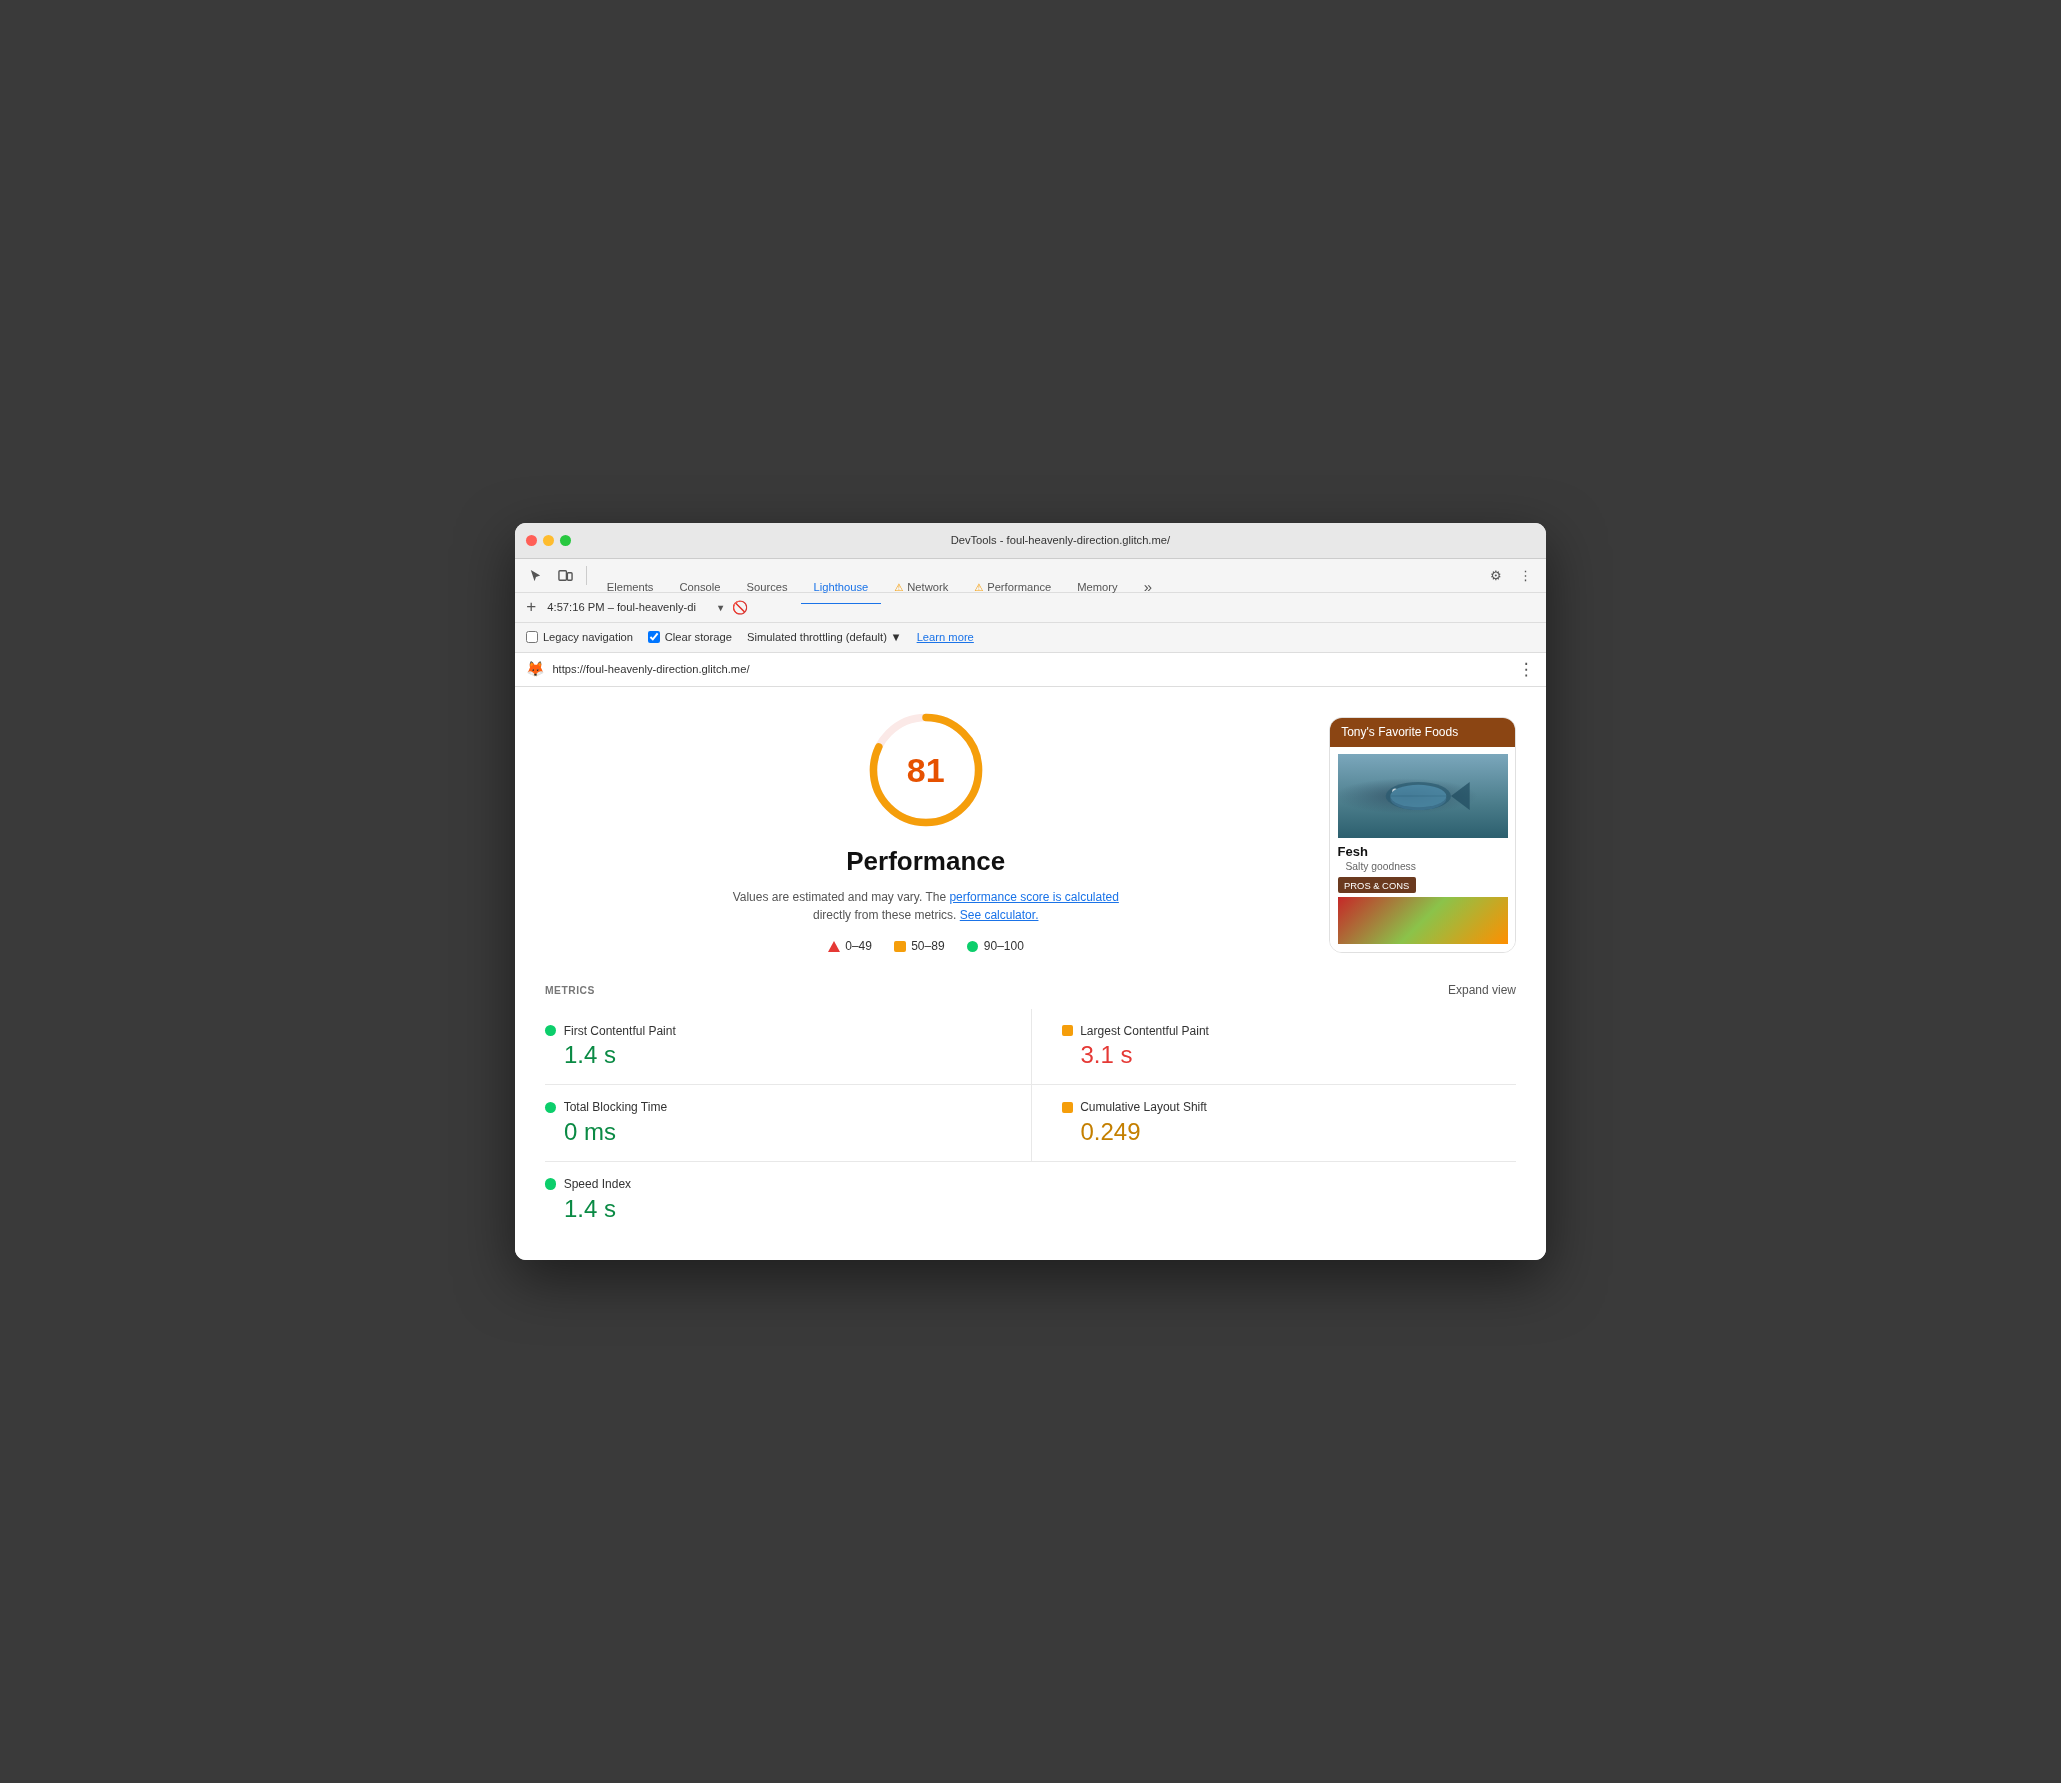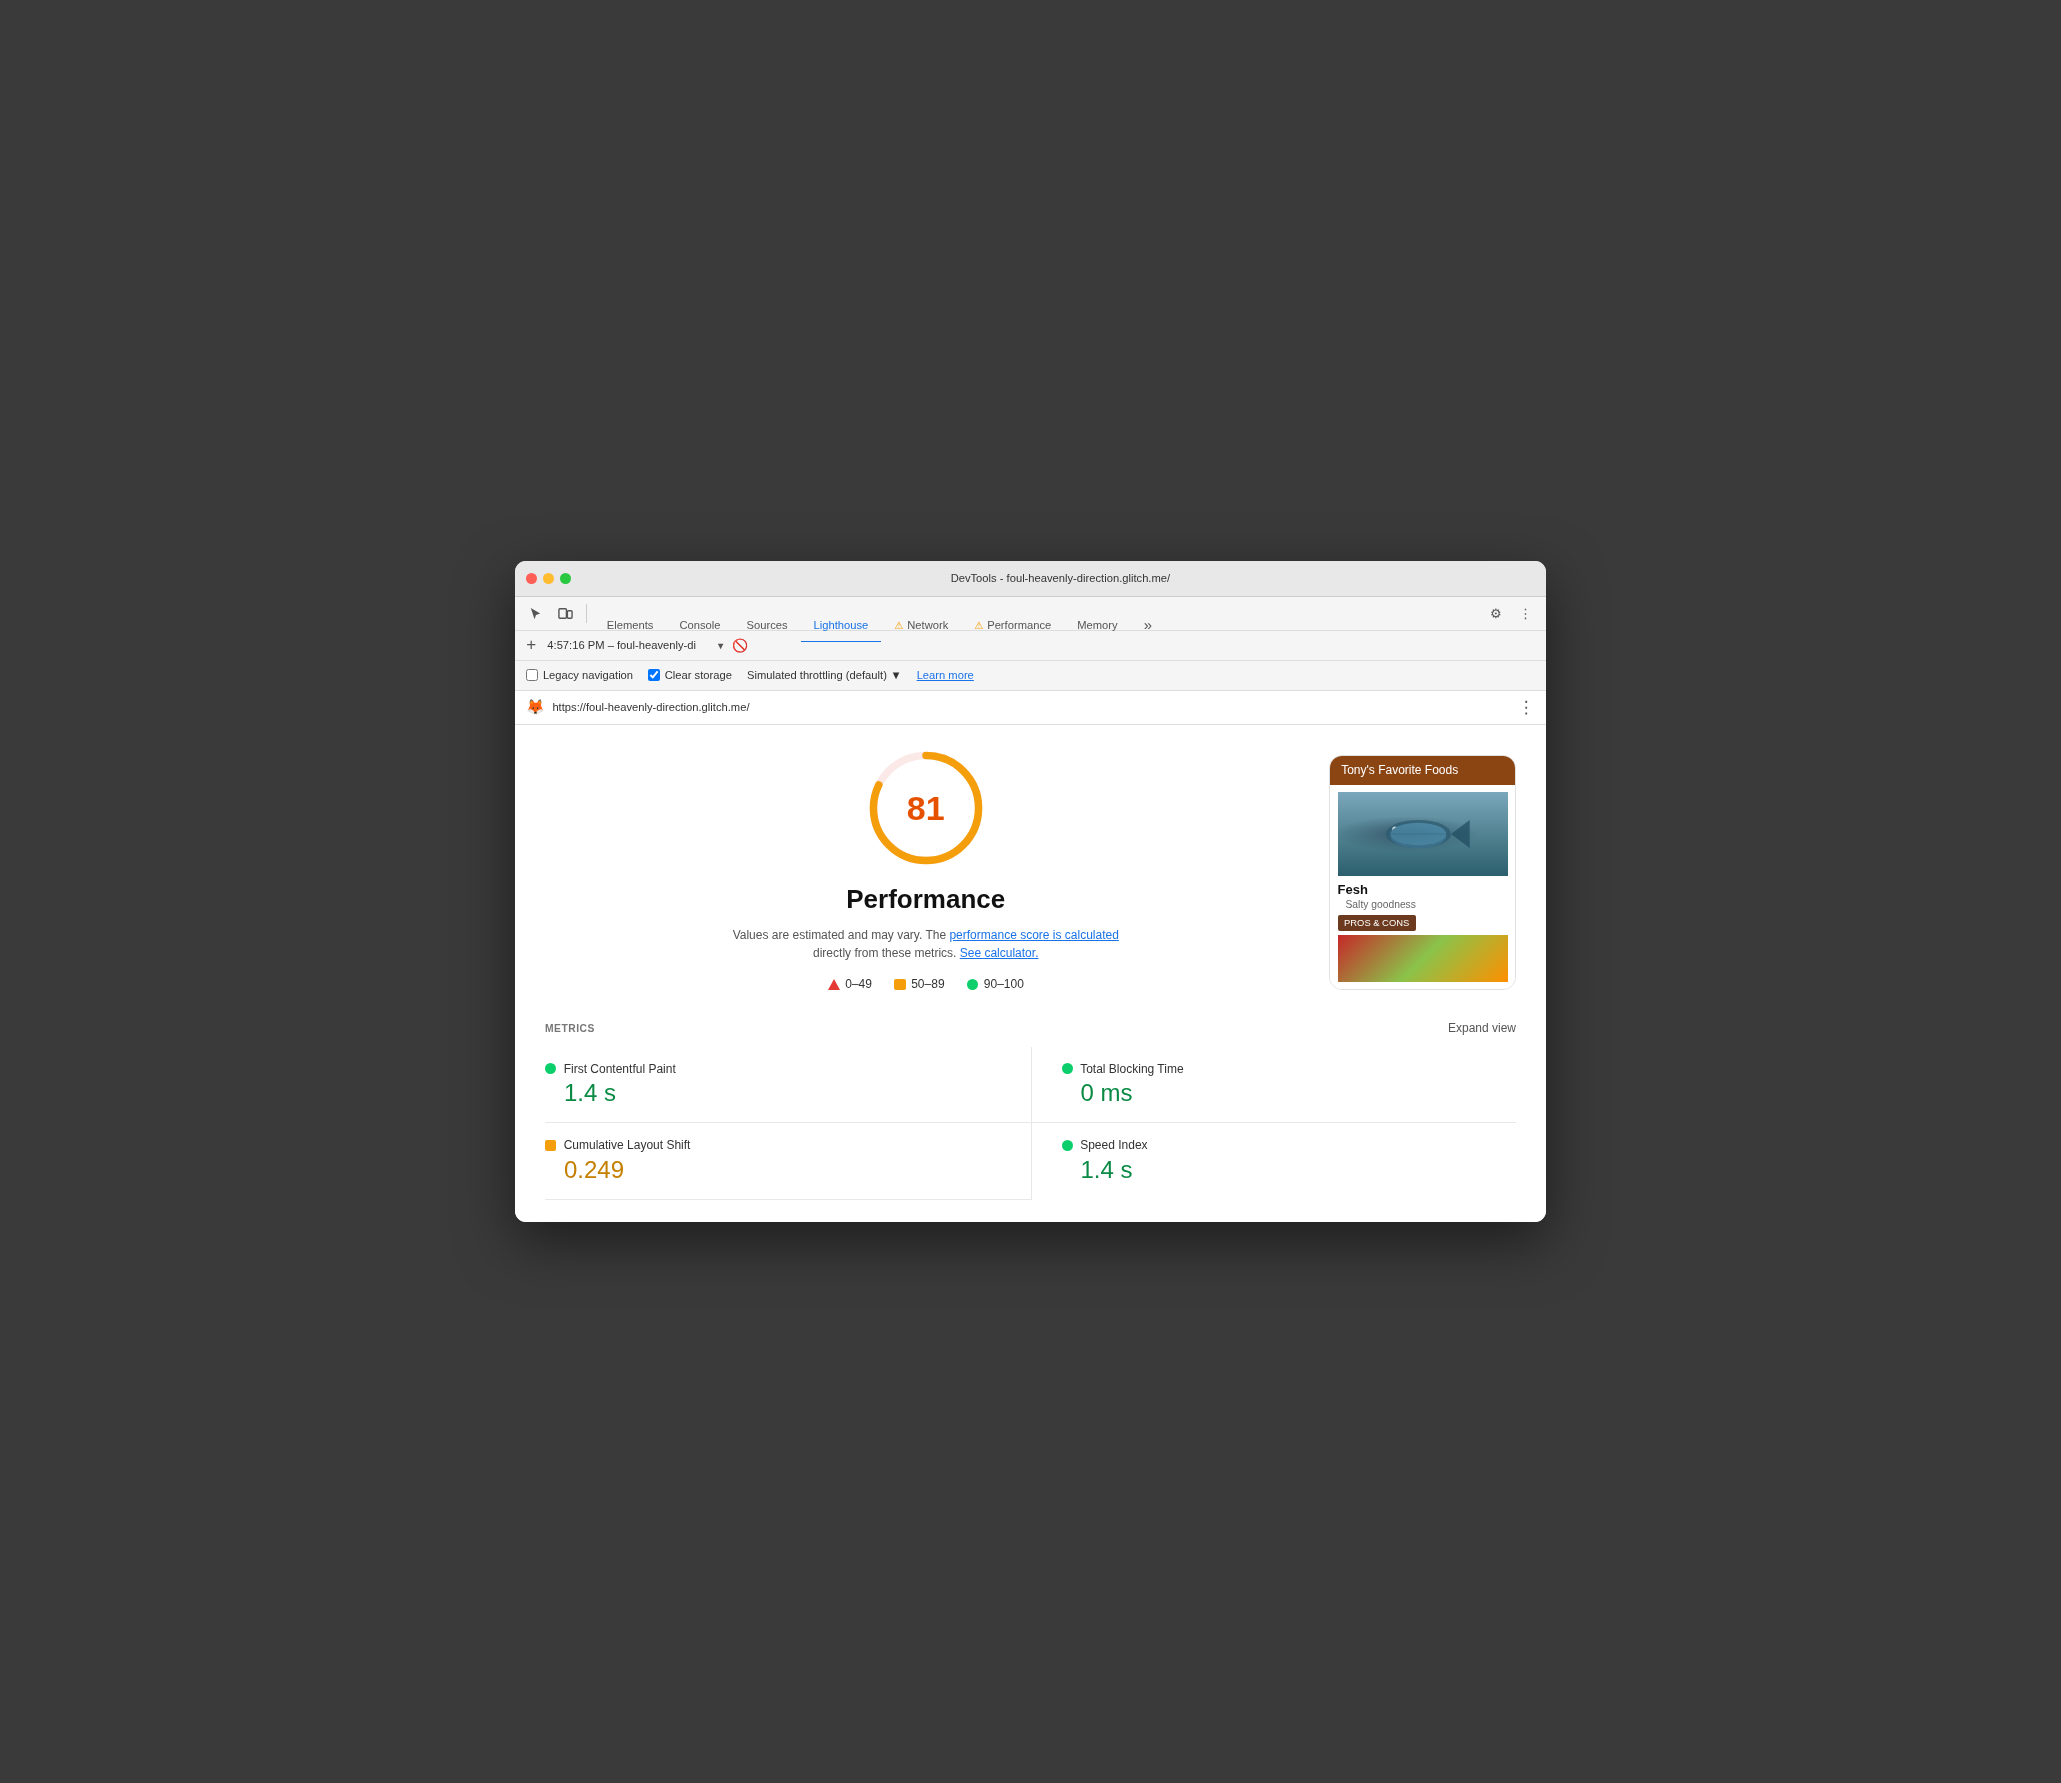--- a/index.html
+++ b/index.html
@@ -586,20 +586,27 @@
       <div class="metrics-grid">
 
         <div class="metric-item">
           <div class="metric-label-row">
             <div class="metric-dot green"></div>
             <span class="metric-label">First Contentful Paint</span>
           </div>
           <div class="metric-value green">1.4 s</div>
         </div>
 
+        <div class="metric-item">
+          <div class="metric-label-row">
+            <div class="metric-square"></div>
+            <span class="metric-label">Largest Contentful Paint</span>
+          </div>
+          <div class="metric-value red">3.1 s</div>
+        </div>
 
         <div class="metric-item">
           <div class="metric-label-row">
             <div class="metric-dot green"></div>
             <span class="metric-label">Total Blocking Time</span>
           </div>
           <div class="metric-value green">0 ms</div>
         </div>
 
         <div class="metric-item">

